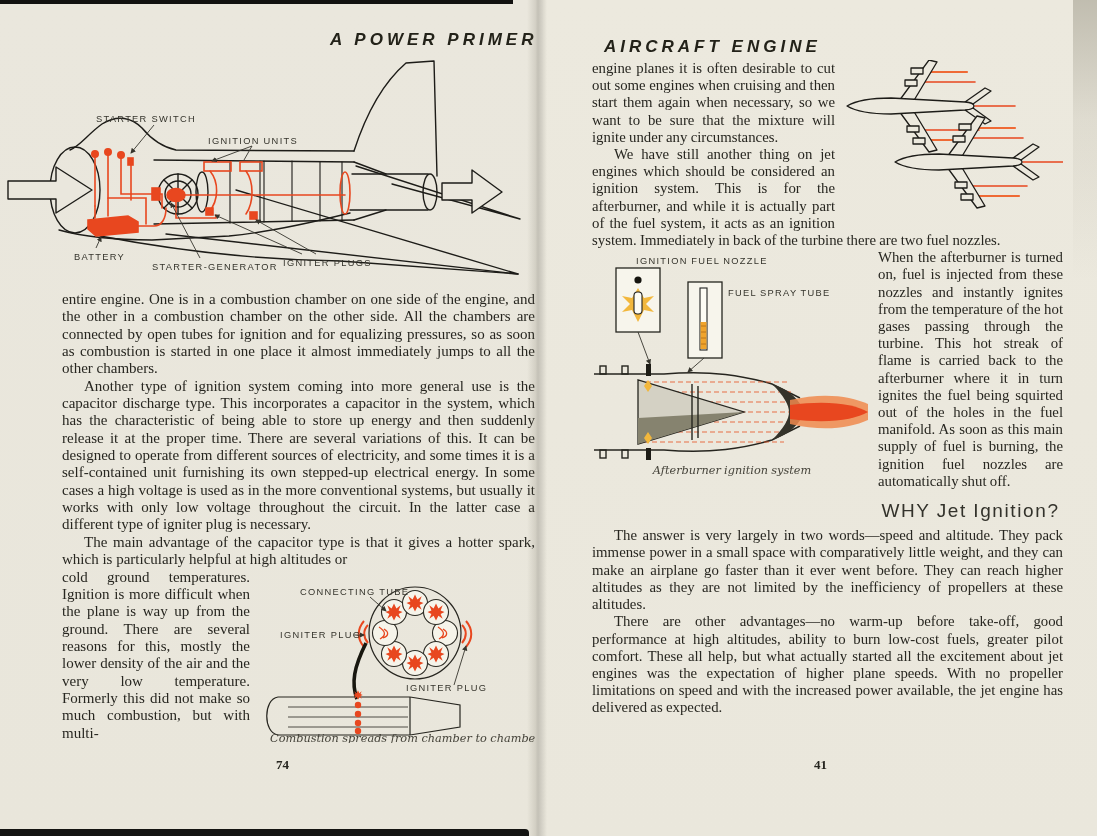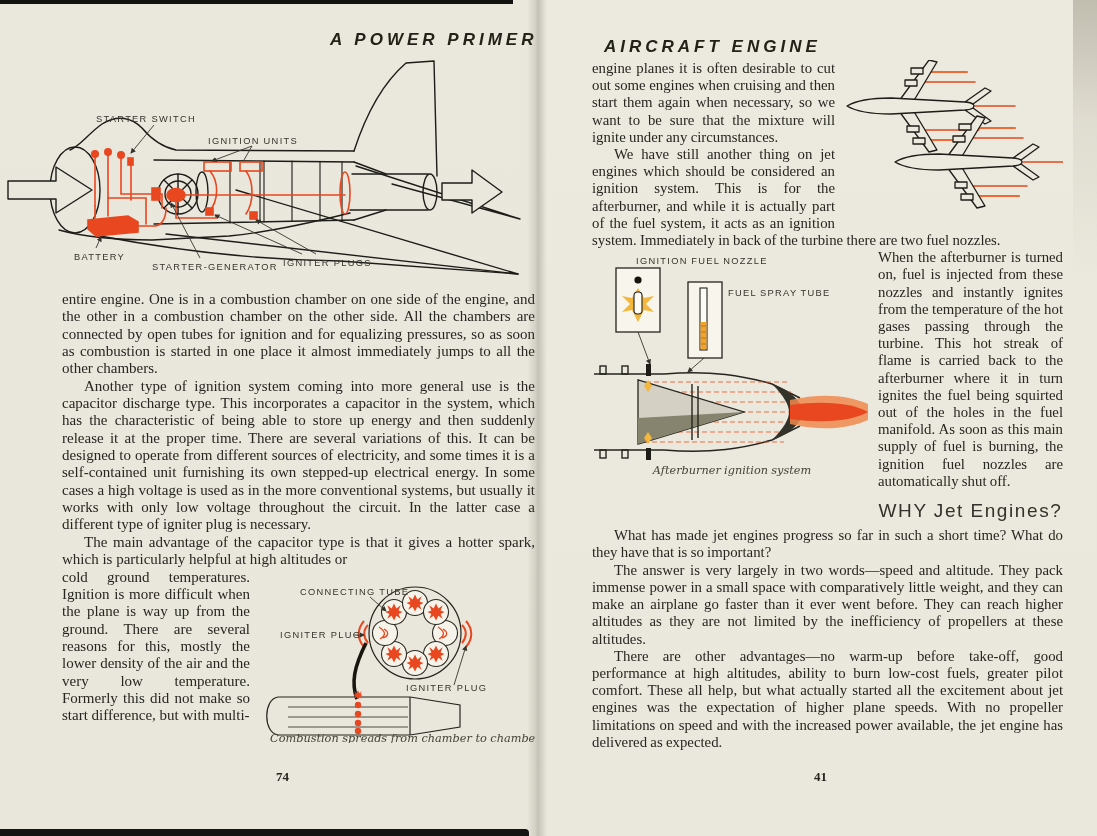--- a/index.html
+++ b/index.html
@@ -24,21 +24,21 @@
   .bodycol-right{left:49px;top:52px;width:471px;font-size:14.8px;line-height:17.2px;word-spacing:-0.4px;margin-top:8px;}
   p{margin:0;padding:0;}
   .indent{text-indent:22px;}
   .wrapblock{overflow:visible;}
   .fig-combustion{float:right;width:277px;height:172px;margin:2px 0 0 8px;}
   .fig-planes{float:right;width:220px;height:150px;margin:0 0 5px 8px;}
   .fig-afterburner{float:left;width:278px;height:252px;margin:3px 8px 0 0;}
   .jetfig{position:absolute;left:4px;top:48px;width:530px;height:240px;}
   .whyhead{font-family:"Liberation Sans",sans-serif;font-size:19px;letter-spacing:1.6px;
            color:#33322b;text-align:center;text-indent:0;margin:12px 0 8px 0;font-weight:normal;}
-  .pagenum{position:absolute;font-size:13px;font-weight:bold;color:#26251f;margin-top:12px;}
+  .pagenum{position:absolute;font-size:13px;font-weight:bold;color:#26251f;}
   .pn-left{left:276px;top:757px;}
   .pn-right{left:271px;top:757px;}
   .fig-label{font-family:"Liberation Sans",sans-serif;font-size:9.3px;letter-spacing:1.3px;fill:#34332b;}
   .fig-caption{font-family:"DejaVu Serif",serif;font-style:italic;font-size:11.3px;fill:#45433a;}
   .ital{}
   .bold{font-weight:normal;}
   svg{display:block;}
 </style>
 </head>
 <body>
@@ -189,21 +189,21 @@
           <g stroke="#35342c" stroke-width="0.9" fill="none">
             <path d="M112 26 L128 40" marker-end="url(#arr)"></path>
             <path d="M96 64 L106 64" marker-end="url(#arr)"></path>
             <path d="M196 114 L208 75" marker-end="url(#arr)"></path>
           </g>
           <text class="fig-label" x="42" y="24">CONNECTING TUBE</text>
           <text class="fig-label" x="22" y="67">IGNITER PLUG</text>
           <text class="fig-label" x="148" y="120">IGNITER PLUG</text>
           <text class="fig-caption" x="12" y="171">Combustion spreads from chamber to chamber</text>
         </svg>
-        <p>cold ground temperatures. Ignition is more difficult when the plane is way up from the ground. There are several reasons for this, mostly the lower density of the air and the very low temperature. Formerly this did not make so start difference, but with multi-</p>
+        <p>cold ground temperatures. Ignition is more difficult when the plane is way up from the ground. There are several reasons for this, mostly the lower density of the air and the very low temperature. Formerly this did not make so much combustion, but with multi-</p>
       </div>
     </div>
 
     <div class="pagenum pn-left">74</div>
   </div>
 
   <div class="page page-right">
     <div class="running-head rh-right">AIRCRAFT ENGINE</div>
 
     <div class="bodycol bodycol-right">
@@ -288,22 +288,21 @@
             <rect x="54" y="196" width="5" height="12" fill="#1d1c16"></rect>
             <path d="M56 180 L60 186 L56 192 L52 186 Z" fill="#f2b73c"></path>
           </g>
           <text class="fig-label" x="44" y="12">IGNITION FUEL NOZZLE</text>
           <text class="fig-label" x="136" y="44">FUEL SPRAY TUBE</text>
           <text class="fig-caption" x="140" y="222" text-anchor="middle">Afterburner ignition system</text>
         </svg>
         <p>When the afterburner is turned on, fuel is injected from these nozzles and instantly ignites from the temperature of the hot gases passing through the turbine. This hot streak of flame is carried back to the afterburner where it in turn ignites the fuel being squirted out of the holes in the fuel manifold. As soon as this main supply of fuel is burning, the ignition fuel nozzles are automatically shut off.</p>
       </div>
 
-      <p class="whyhead">WHY Jet Engines?</p>
-      <p class="indent">What has made jet engines progress so far in such a short time? What do they have that is so important?</p>
+      <p class="whyhead">WHY Jet Ignition?</p>
       <p class="indent"><span>The answer is very largely in two words—</span><span class="ital">speed</span><span> and </span><span class="ital">altitude</span><span>. They pack immense power in a small space with comparatively little weight, and they can make an airplane go faster than it ever went before. They can reach higher altitudes as they are not limited by the inefficiency of propellers at these altitudes.</span></p>
       <p class="indent">There are other advantages—no warm-up before take-off, good performance at high altitudes, ability to burn low-cost fuels, greater pilot comfort. These all help, but what actually started all the excitement about jet engines was the expectation of higher plane speeds. With no propeller limitations on speed and with the increased power available, the jet engine has delivered as expected.</p>
     </div>
 
     <div class="pagenum pn-right">41</div>
   </div>
 
   <div class="gutter"></div>
   <div class="edge-top"></div>
   <div class="edge-bottom"></div>

